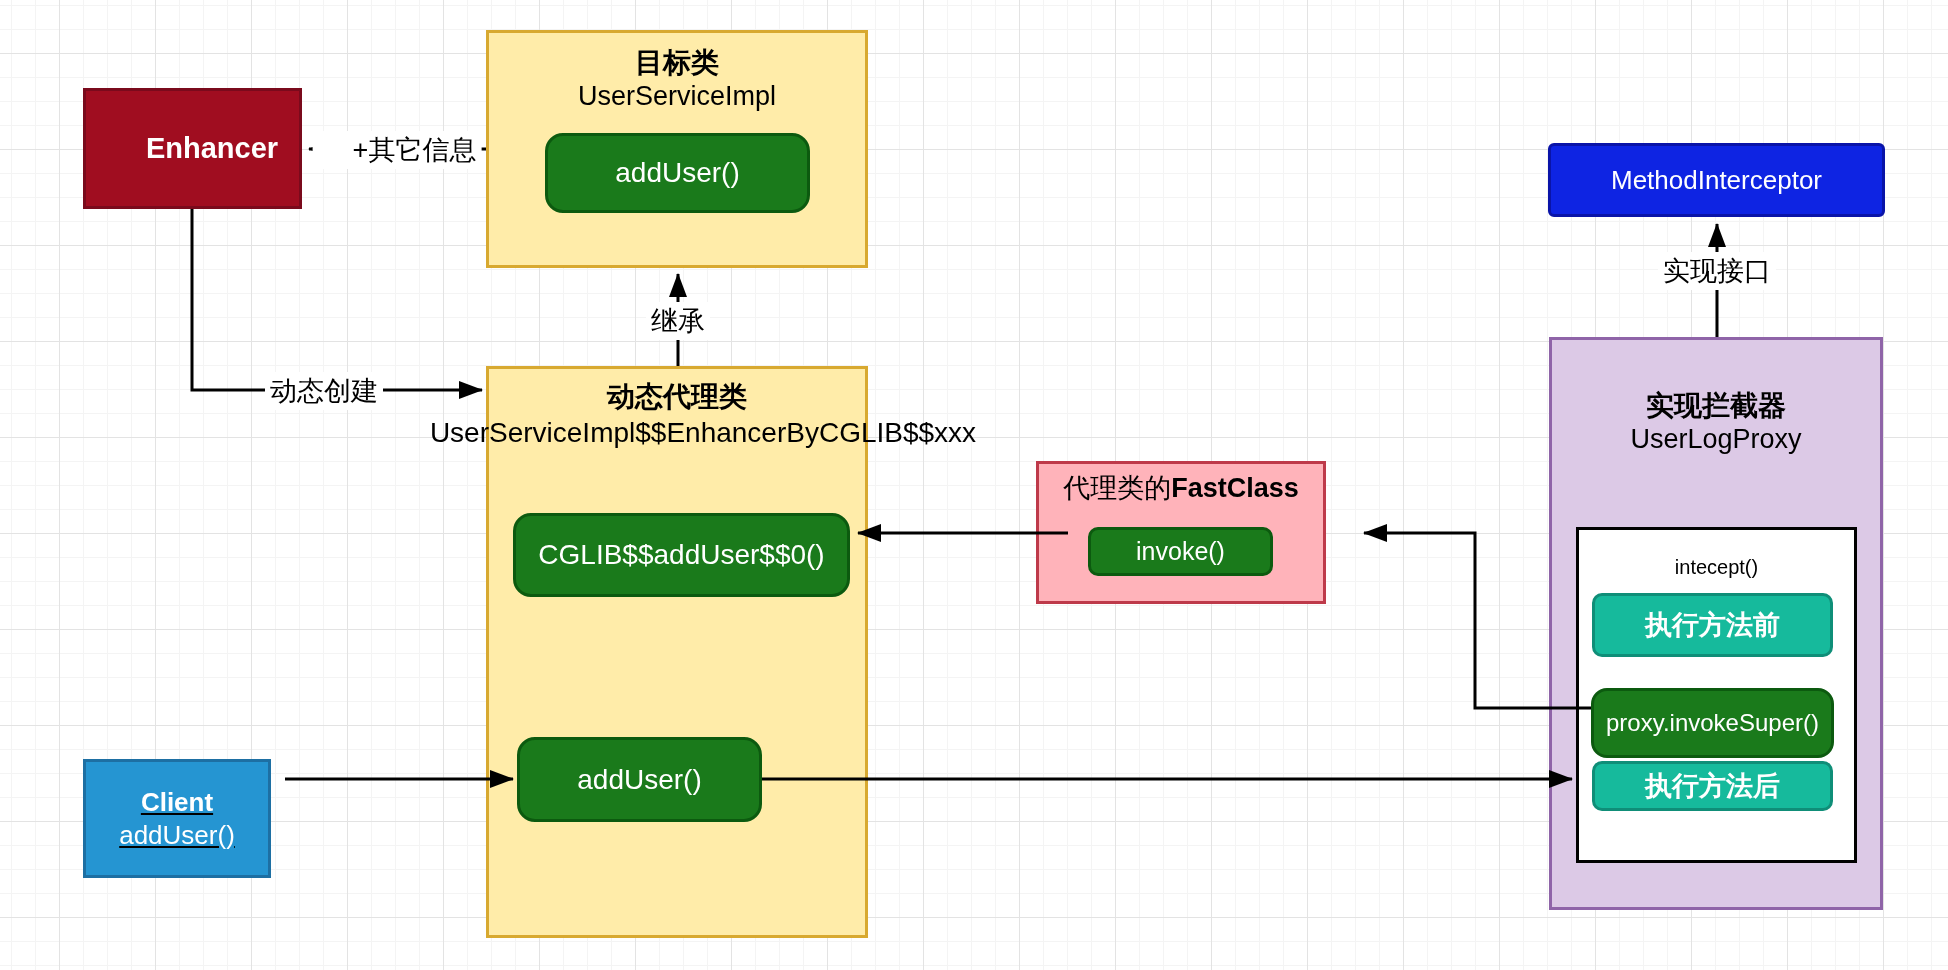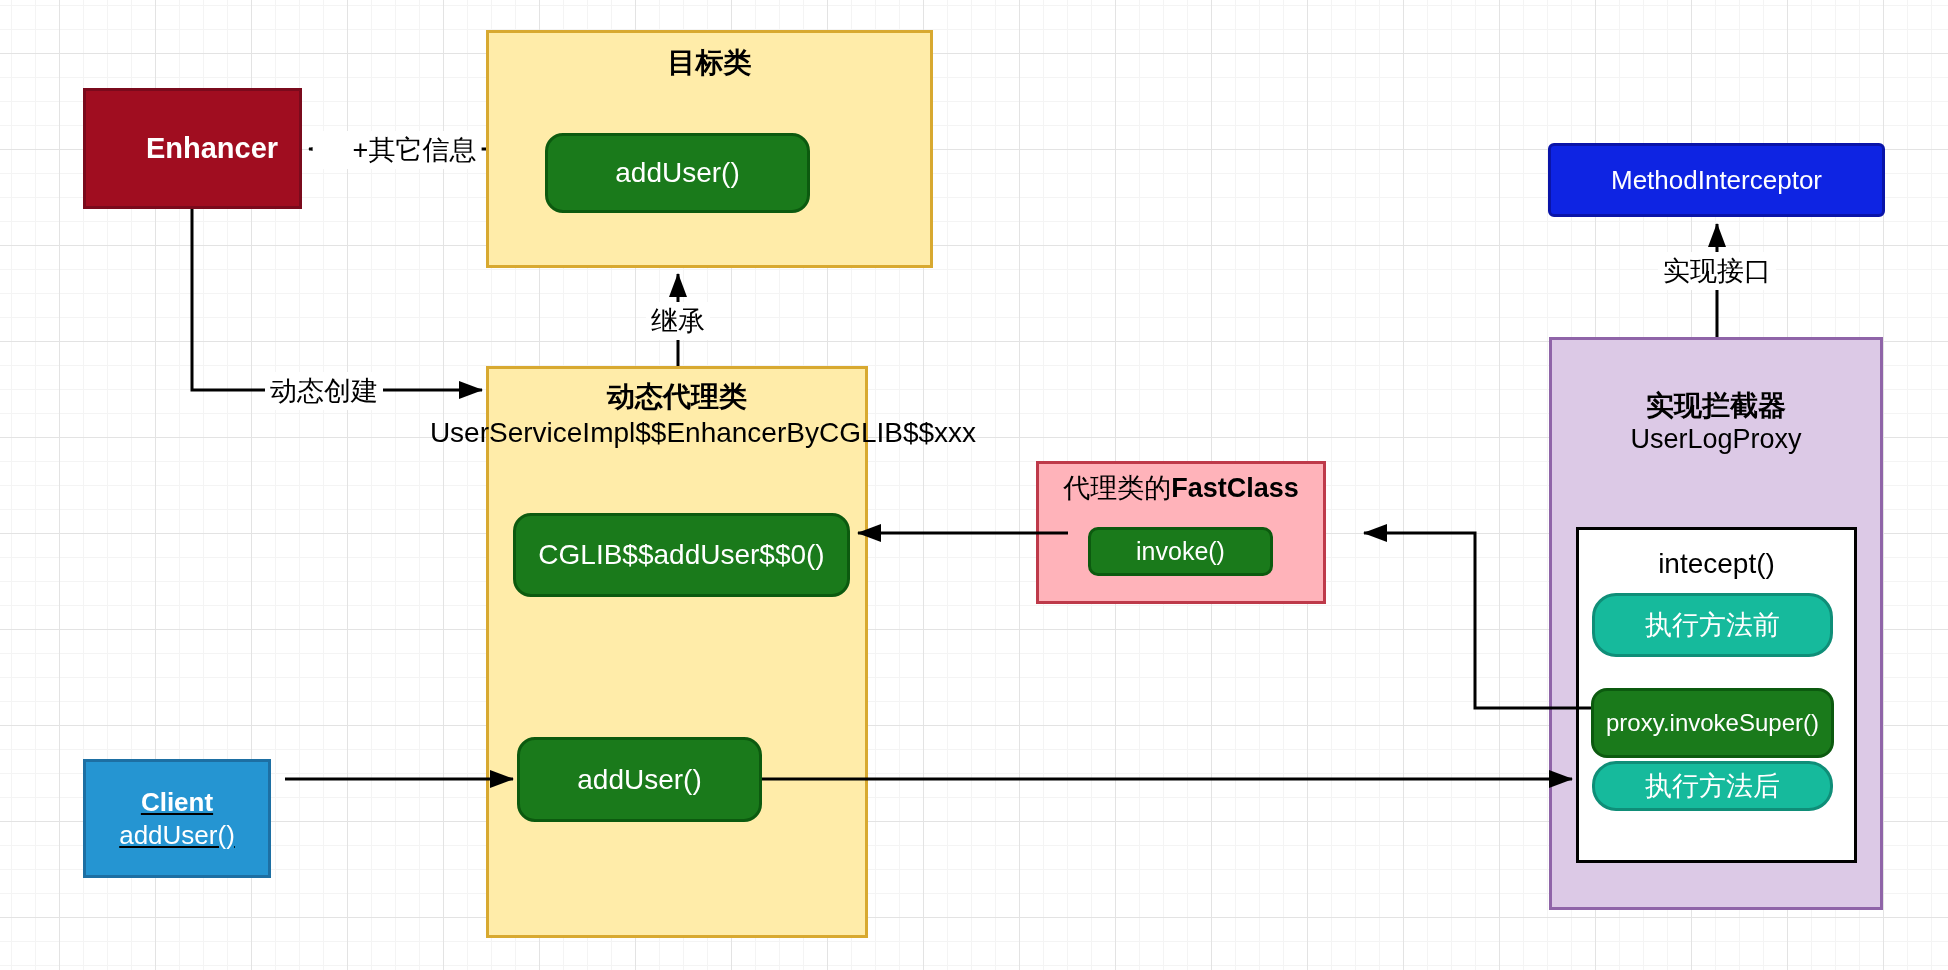--- a/index.html
+++ b/index.html
@@ -40,21 +40,21 @@
   .btn{
     position:absolute;
     box-sizing:border-box;
     display:flex;align-items:center;justify-content:center;
     color:#ffffff;
     border:3px solid;
     font-size:27px;
     white-space:nowrap;
   }
   .btn.green{background:var(--green-fill);border-color:var(--green-border);border-radius:18px;}
-  .btn.teal{background:var(--teal-fill);border-color:var(--teal-border);border-radius:24px;}
+  .btn.teal{background:var(--teal-fill);border-color:var(--teal-border);border-radius:10px;font-weight:bold;}
   .nowrap-center{
     position:absolute;left:50%;transform:translateX(-50%);
     white-space:nowrap;
   }
   .edges{position:absolute;left:0;top:0;z-index:2;pointer-events:none;}
   .edge-label{
     position:absolute;z-index:3;
     transform:translate(-50%,-50%);
     background:#ffffff;
     padding:1px 5px;
@@ -65,22 +65,23 @@
 </style>
 </head>
 <body>
 
 <div class="canvas">
 
   <div class="box red center-flex" style="left:83px;top:88px;width:219px;height:121px;padding-left:39px;">
     <div class="box-title white-text" style="font-size:29px;">Enhancer</div>
   </div>
 
-  <div class="box yellow" style="left:486px;top:30px;width:447px;height:238px;">
+  <div class="box yellow" style="left:486px;top:30px;width:382px;height:238px;">
     <div class="box-title" style="margin-top:12px;">目标类</div>
+    <div class="box-sub">UserServiceImpl</div>
     <div class="btn green" style="left:56px;top:100px;width:265px;height:80px;font-size:28px;">addUser()</div>
   </div>
 
   <div class="box yellow" style="left:486px;top:366px;width:382px;height:572px;">
     <div class="box-title" style="margin-top:10px;">动态代理类</div>
     <div class="nowrap-center box-sub" style="top:46px;font-size:28px;margin-left:26px;">UserServiceImpl$$EnhancerByCGLIB$$xxx</div>
     <div class="btn green" style="left:24px;top:144px;width:337px;height:84px;font-size:28px;">CGLIB$$addUser$$0()</div>
     <div class="btn green" style="left:28px;top:368px;width:245px;height:85px;font-size:28px;">addUser()</div>
   </div>
 
@@ -95,21 +96,21 @@
   </div>
 
   <div class="box deepblue center-flex" style="left:1548px;top:143px;width:337px;height:74px;border-radius:6px;">
     <div class="box-sub white-text" style="font-size:26px;">MethodInterceptor</div>
   </div>
 
   <div class="box purple" style="left:1549px;top:337px;width:334px;height:573px;">
     <div class="box-title" style="margin-top:48px;">实现拦截器</div>
     <div class="box-sub">UserLogProxy</div>
     <div class="box whitebox" style="left:24px;top:187px;width:281px;height:336px;">
-      <div class="box-sub" style="margin-top:16px;font-size:28px;">intecept()</div>
+      <div class="box-sub" style="margin-top:25px;font-size:20px;">intecept()</div>
       <div class="btn teal" style="left:13px;top:63px;width:241px;height:64px;">执行方法前</div>
       <div class="btn green" style="left:12px;top:158px;width:243px;height:70px;font-size:24px;border-radius:16px;">proxy.invokeSuper()</div>
       <div class="btn teal" style="left:13px;top:231px;width:241px;height:50px;">执行方法后</div>
     </div>
   </div>
 
   <svg class="edges" width="1948" height="970" viewBox="0 0 1948 970">
     <defs>
       <marker id="arrow" markerUnits="userSpaceOnUse" markerWidth="26" markerHeight="20" refX="23" refY="9" orient="auto">
         <path d="M0,0 L24,9 L0,18 Z" fill="#000"></path>

